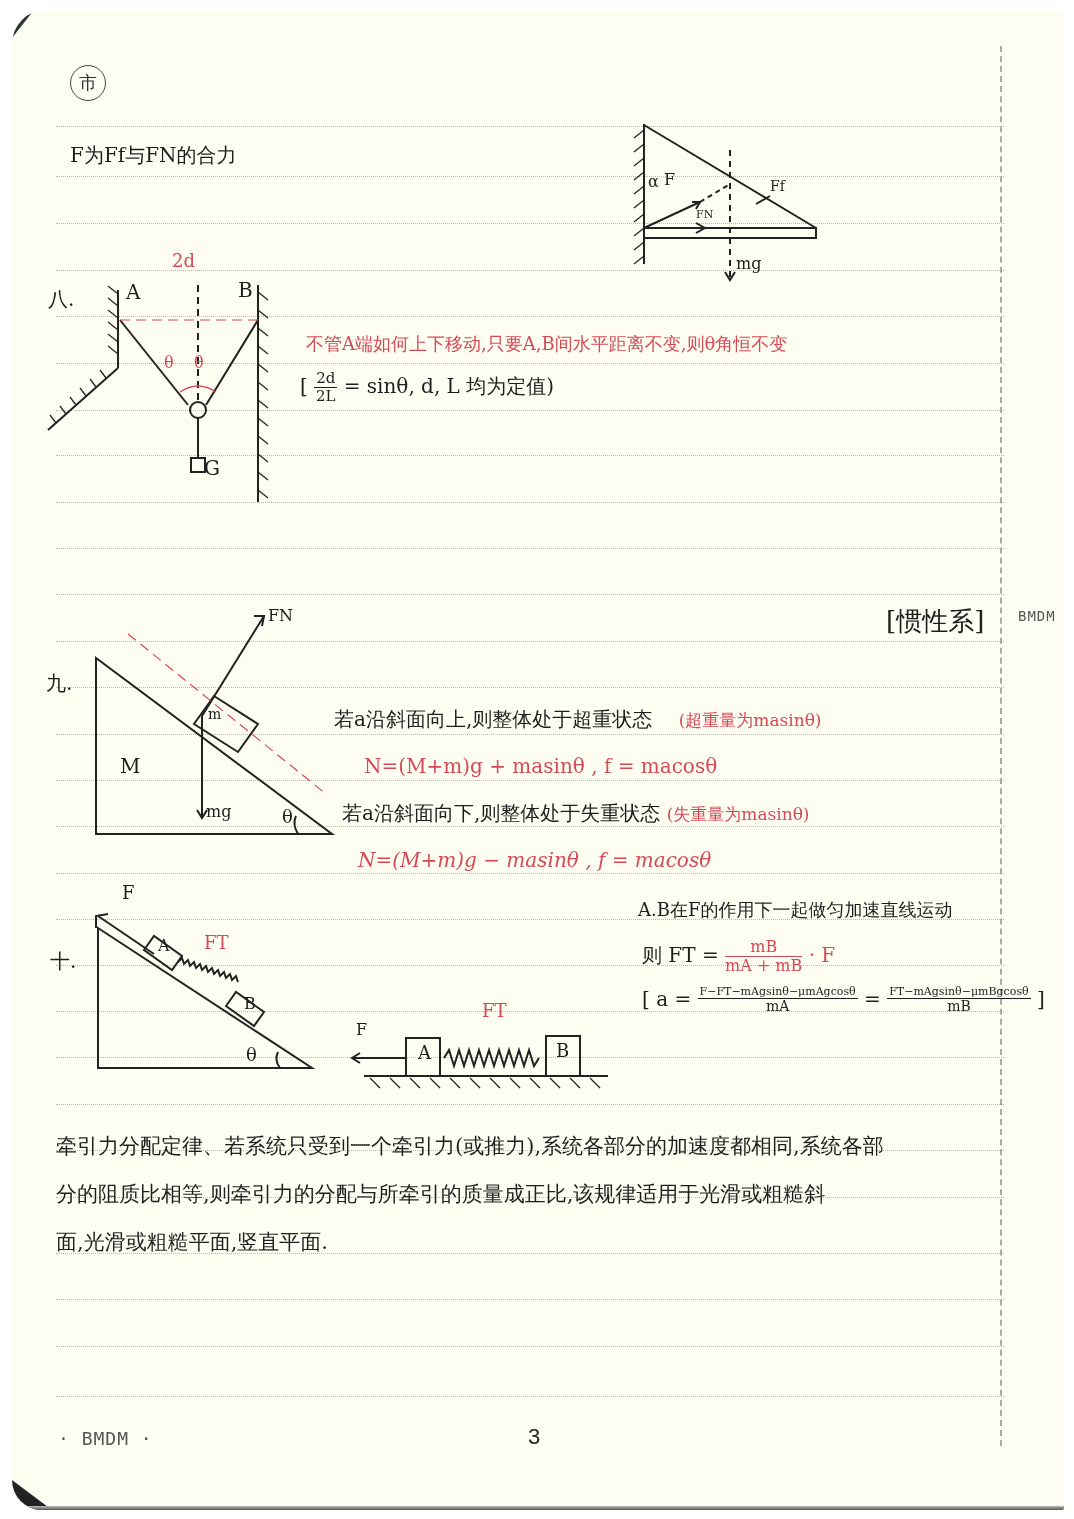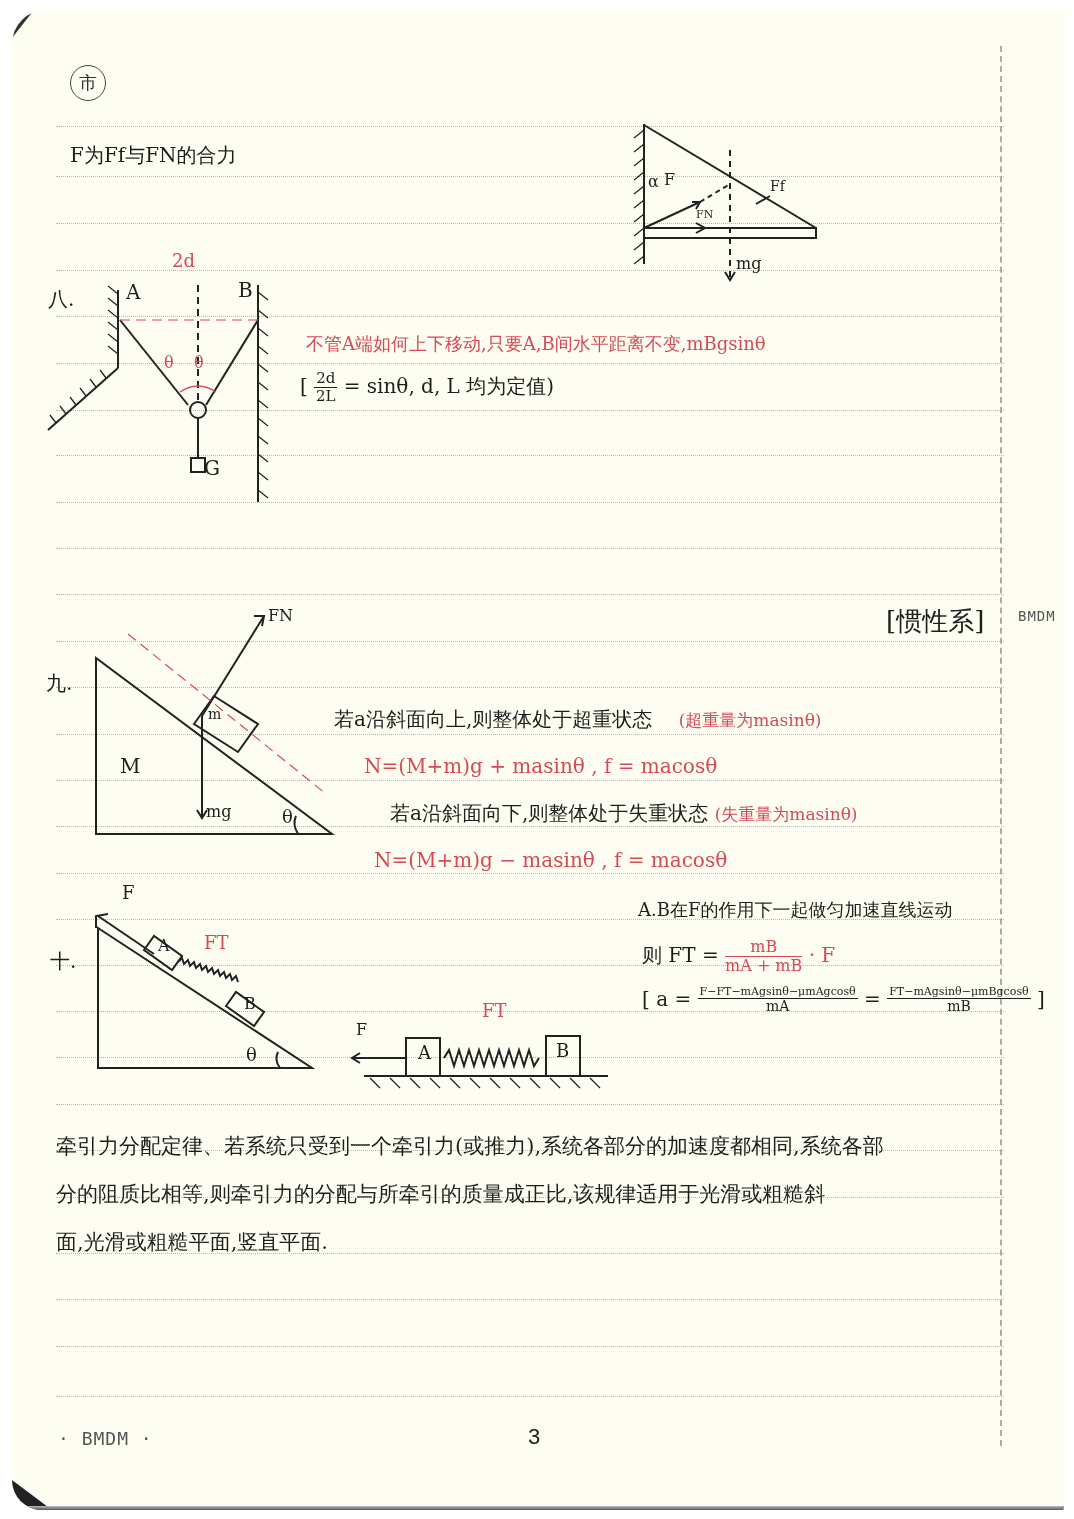--- a/index.html
+++ b/index.html
@@ -142,21 +142,21 @@
     <line x1="80" y1="40" x2="218" y2="40" stroke="#d44a57" stroke-width="1.2" stroke-dasharray="10 6"></line>
     <path d="M140 112 Q158 100 176 112" stroke="#d44a57" stroke-width="1.4" fill="none"></path>
   </svg>
   <div class="hw" style="left:114px;top:270px;font-size:20px;">A</div>
   <div class="hw" style="left:226px;top:268px;font-size:20px;">B</div>
   <div class="hw red" style="left:160px;top:240px;font-size:18px;">2d</div>
   <div class="hw red" style="left:152px;top:343px;font-size:16px;">θ</div>
   <div class="hw red" style="left:182px;top:343px;font-size:16px;">θ</div>
   <div class="hw" style="left:192px;top:446px;font-size:20px;">G</div>
 
-  <div class="hw k red" style="left:294px;top:322px;font-size:18px;">不管A端如何上下移动,只要A,B间水平距离不变,mBgsinθ</div>
+  <div class="hw k red" style="left:294px;top:322px;font-size:18px;">不管A端如何上下移动,只要A,B间水平距离不变,则θ角恒不变</div>
   <div class="hw k" style="left:288px;top:360px;">
     <span>[</span>
     <span class="frac" style="font-size:15px;">
       <span class="num">2d</span>
       <span class="den">2L</span>
     </span>
     <span>= sinθ, d, L 均为定值)</span>
   </div>
 
   <div class="hw" style="left:874px;top:594px;font-size:26px;">[惯性系]</div>
@@ -178,25 +178,25 @@
   <div class="hw" style="left:196px;top:696px;font-size:14px;">m</div>
   <div class="hw" style="left:108px;top:744px;font-size:20px;">M</div>
   <div class="hw" style="left:194px;top:792px;font-size:16px;">mg</div>
   <div class="hw" style="left:270px;top:796px;font-size:18px;">θ</div>
 
   <div class="hw k" style="left:322px;top:696px;">
     <span>若a沿斜面向上,则整体处于超重状态</span>
     <span class="red" style="font-size:17px;margin-left:20px;">(超重量为masinθ)</span>
   </div>
   <div class="hw red" style="left:352px;top:744px;font-size:20px;">N=(M+m)g + masinθ  , f = macosθ</div>
-  <div class="hw k" style="left:330px;top:790px;margin-left:48px;">
+  <div class="hw k" style="left:330px;top:790px;">
     <span>若a沿斜面向下,则整体处于失重状态</span>
     <span class="red" style="font-size:17px;">(失重量为masinθ)</span>
   </div>
-  <div class="hw red" style="left:362px;top:838px;font-size:20px;">N=(M+m)g − masinθ  , f = macosθ</div>
+  <div class="hw red" style="left:346px;top:838px;font-size:20px;font-style:italic;">N=(M+m)g − masinθ  , f = macosθ</div>
 
   <div class="hw k" style="left:38px;top:938px;">十.</div>
   <svg class="diagram" style="left:80px;top:874px;" width="230" height="190">
     <g stroke="#222" stroke-width="2" fill="none">
       <polygon points="6,44 6,184 220,184"></polygon>
       <line x1="62" y1="70" x2="6" y2="32"></line>
       <path d="M4 44 L4 32 L16 30"></path>
       <polygon points="52,66 62,52 90,72 80,86"></polygon>
       <polygon points="134,122 144,108 172,128 162,142"></polygon>
       <path d="M86 78 l4 -4 l2 6 l4 -4 l2 6 l4 -4 l2 6 l4 -4 l2 6 l4 -4 l2 6 l4 -4 l2 6 l4 -4 l2 6 l4 -4 l2 6 l4 -4 l2 6 l4 -4 l2 6"></path>

